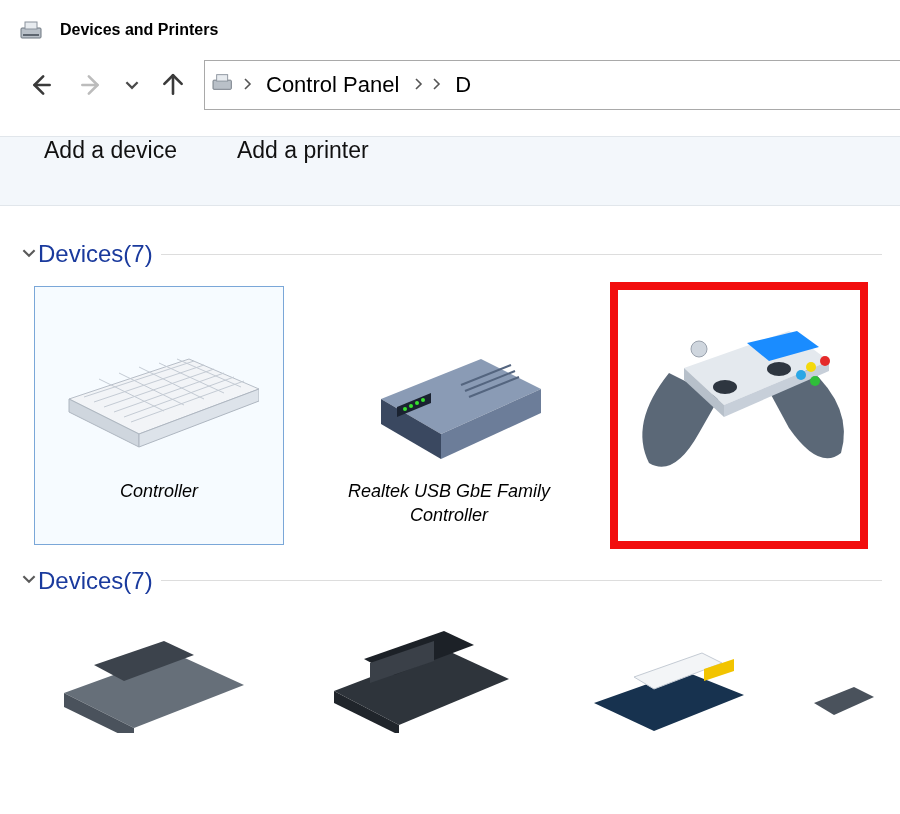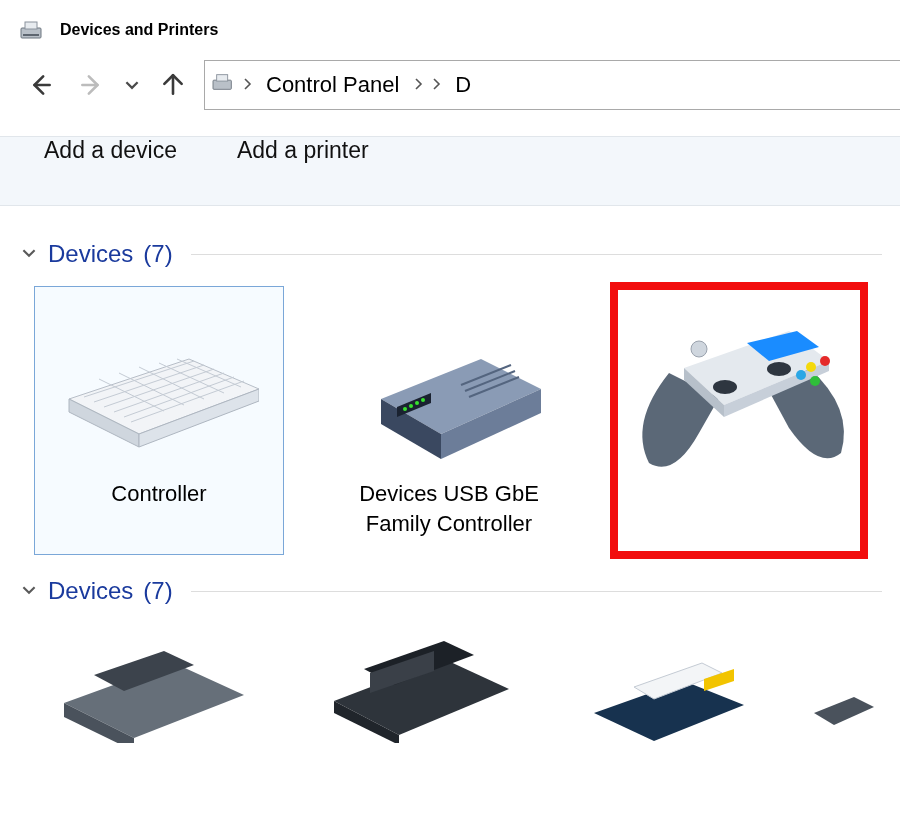--- a/index.html
+++ b/index.html
@@ -63,21 +63,20 @@
       padding-left: 44px;
       font-size: 23px;
     }
     .toolbar .tool-item { color:#111; }
 
     .content { padding: 12px 18px 0 20px; }
 
     .group-header {
       display:flex;
       align-items:center;
-      gap: 10px;
       margin-top: 22px;
       margin-bottom: 8px;
     }
     .group-header .chev { color:#666; font-size:15px; width:18px; text-align:center;}
     .group-title { color:#1a3a9d; font-size:24px; }
     .group-count { color:#1a3a9d; font-size:24px; }
     .group-line {
       flex:1; height:1px; background:#ddd; margin-left:8px;
     }
 
@@ -98,21 +97,21 @@
       background: #f6fbff;
     }
     .device-item.highlighted {
       outline: 8px solid #f20d0d;
       outline-offset: -4px;
     }
     .device-icon {
       height: 180px;
       display:flex; align-items:center; justify-content:center;
     }
-    .device-label { font-size:22px; line-height:1.35; }
+    .device-label { font-size:18px; line-height:1.35;font-style:italic; }
 
     .printers-row {
       display:flex;
       gap: 40px;
       padding: 10px 10px 0 14px;
     }
     .printer-item { width:250px; text-align:center; }
     .printer-icon { height:120px; display:flex; align-items:flex-end; justify-content:center; overflow:hidden;}
   </style>
 </head>
@@ -243,21 +242,21 @@
             <circle cx="56" cy="64" r="2" fill="#37e22e"></circle>
             <circle cx="62" cy="61" r="2" fill="#37e22e"></circle>
             <g stroke="#54657f" stroke-width="2">
               <line x1="100" y1="46" x2="150" y2="26"></line>
               <line x1="104" y1="52" x2="154" y2="32"></line>
               <line x1="108" y1="58" x2="158" y2="38"></line>
             </g>
           </g>
         </svg>
       </div>
-      <div class="device-label">Devices USB GbE Family Controller</div>
+      <div class="device-label">Realtek USB GbE Family Controller</div>
     </div>
 
     <div class="device-item highlighted">
       <div class="device-icon">
         <svg width="230" height="180" viewBox="0 0 230 180">
           <g transform="translate(5,14)">
 
             <path d="M40 60 Q0 110 20 150 Q45 165 70 120 L90 85 Z" fill="#5b6877"></path>
             <path d="M180 55 Q225 95 212 140 Q190 158 160 115 L140 78 Z" fill="#5b6877"></path>
 

